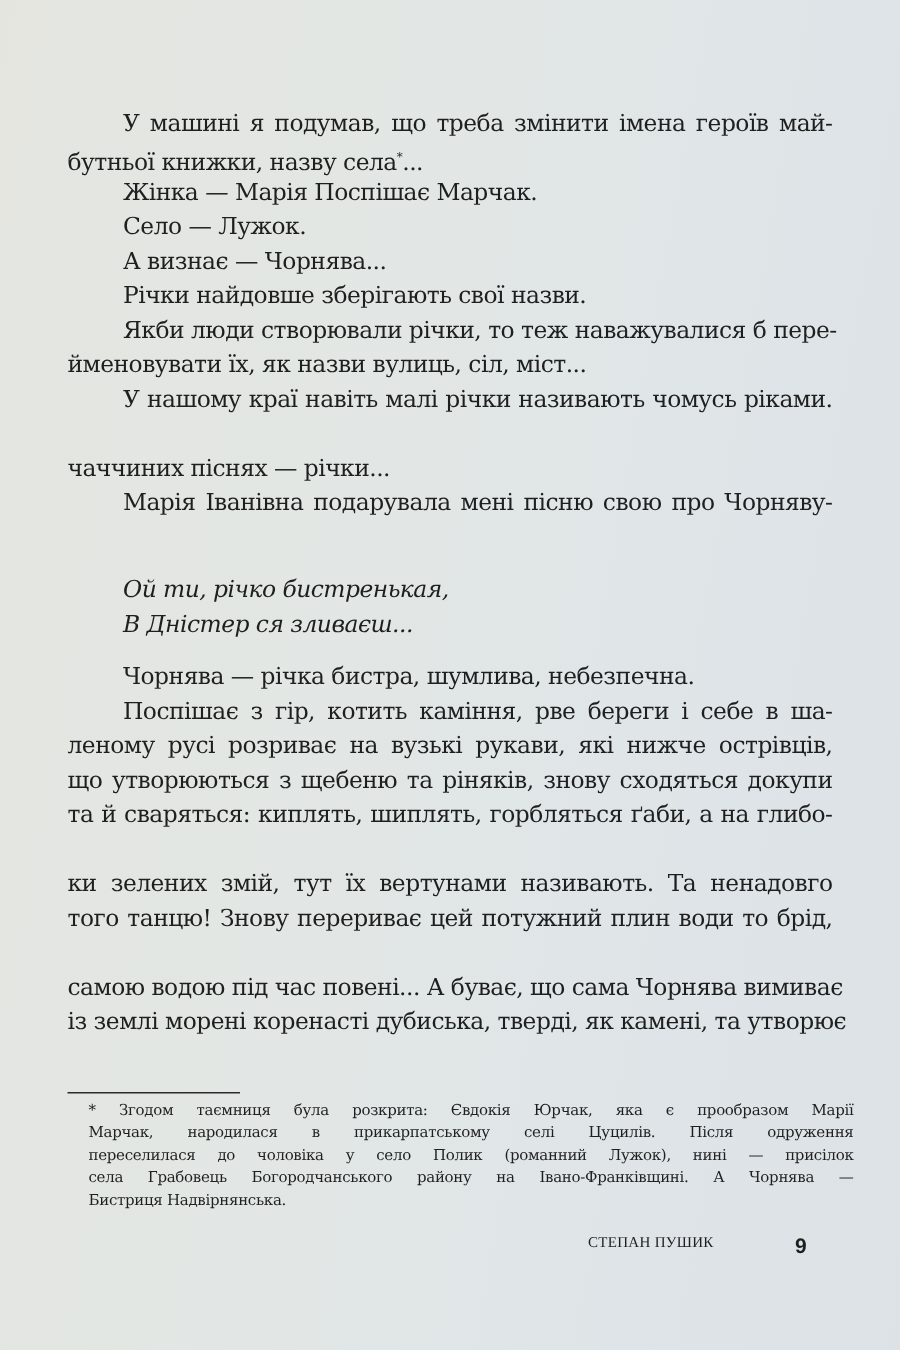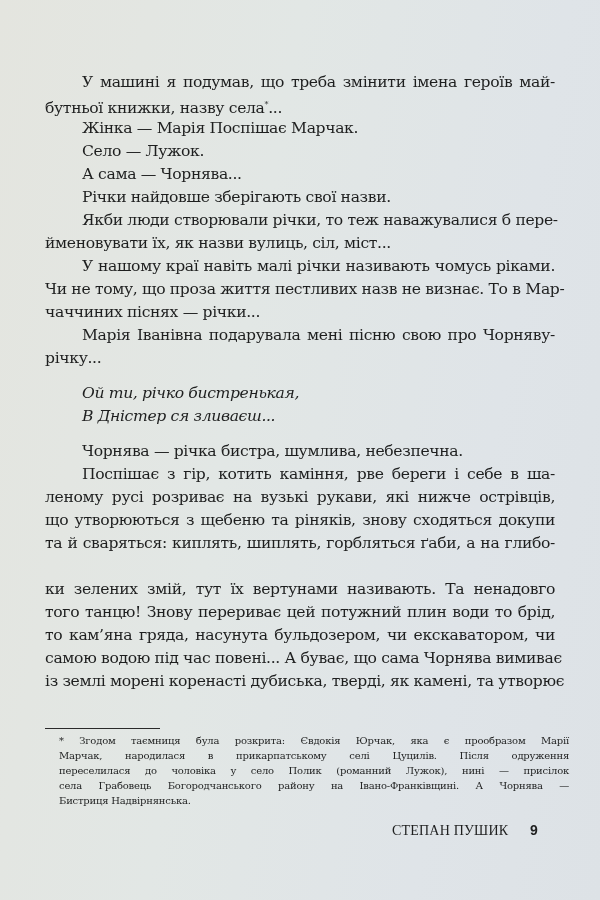--- a/index.html
+++ b/index.html
@@ -20,58 +20,55 @@
   .line.ind { left: 82px; width: 473px; }
   .verse { font-style: italic; }
   .fn-rule { position: absolute; left: 45px; top: 728px; width: 115px; height: 1px; background: #2a2a2a; }
   .fn {
     position: absolute; left: 45px; width: 510px;
     font-size: 10px; line-height: 15px; white-space: nowrap; letter-spacing: -0.2px; margin-left: 14px;
   }
   .fn.just { text-align: justify; text-align-last: justify; }
   .footer {
     position: absolute; top: 823px; left: 392px;
-    font-family: "Liberation Serif", serif; font-size: 14px; letter-spacing: 0.2px;
+    font-family: "Liberation Serif", serif; font-size: 10px; letter-spacing: 0.2px;
   }
   .pagenum {
     position: absolute; top: 822px; left: 530px;
     font-family: "Liberation Sans", sans-serif; font-size: 14px; font-weight: bold;
   }
   sup { font-size: 8px; vertical-align: 6px; }
 </style>
 </head>
 <body>
 
 <div class="page">
 
   <div class="line ind just" style="top:72px">У машині я подумав, що треба змінити імена героїв май-</div>
   <div class="line" style="top:95px"><span>бутньої книжки, назву села</span><sup>*</sup><span>...</span></div>
   <div class="line ind" style="top:118px">Жінка — Марія Поспішає Марчак.</div>
   <div class="line ind" style="top:141px">Село — Лужок.</div>
-  <div class="line ind" style="top:164px">А сама — Чорнява...</div>
+  <div class="line ind" style="top:164px">А визнає — Чорнява...</div>
   <div class="line ind" style="top:187px">Річки найдовше зберігають свої назви.</div>
   <div class="line ind just" style="top:210px">Якби люди створювали річки, то теж наважувалися б пере-</div>
   <div class="line" style="top:233px">йменовувати їх, як назви вулиць, сіл, міст...</div>
   <div class="line ind just" style="top:256px">У нашому краї навіть малі річки називають чомусь ріками.</div>
-  <div class="line just" style="top:279px">Чи не тому, що проза життя пестливих назв не визнає. То в Мар-</div>
   <div class="line" style="top:302px">чаччиних піснях — річки...</div>
   <div class="line ind just" style="top:325px">Марія Іванівна подарувала мені пісню свою про Чорняву-</div>
-  <div class="line" style="top:348px">річку...</div>
 
   <div class="line ind verse" style="top:383px">Ой ти, річко бистренькая,</div>
   <div class="line ind verse" style="top:406px">В Дністер ся зливаєш...</div>
 
   <div class="line ind" style="top:441px">Чорнява — річка бистра, шумлива, небезпечна.</div>
   <div class="line ind just" style="top:464px">Поспішає з гір, котить каміння, рве береги і себе в ша-</div>
   <div class="line just" style="top:487px">леному русі розриває на вузькі рукави, які нижче острівців,</div>
   <div class="line just" style="top:510px">що утворюються з щебеню та ріняків, знову сходяться докупи</div>
   <div class="line just" style="top:533px">та й сваряться: киплять, шиплять, горбляться ґаби, а на глибо-</div>
   <div class="line just" style="top:579px">ки зелених змій, тут їх вертунами називають. Та ненадовго</div>
   <div class="line just" style="top:602px">того танцю! Знову перериває цей потужний плин води то брід,</div>
-  <div class="line just" style="top:625px">то кам’яна гряда, насунута бульдозером, чи екскаватором, чи</div>
   <div class="line just" style="top:648px">самою водою під час повені... А буває, що сама Чорнява вимиває</div>
   <div class="line just" style="top:671px">із землі морені коренасті дубиська, тверді, як камені, та утворює</div>
 
   <div class="fn-rule"></div>
   <div class="fn just" style="top:733px">* Згодом таємниця була розкрита: Євдокія Юрчак, яка є прообразом Марії</div>
   <div class="fn just" style="top:748px">Марчак, народилася в прикарпатському селі Цуцилів. Після одруження</div>
   <div class="fn just" style="top:763px">переселилася до чоловіка у село Полик (романний Лужок), нині — присілок</div>
   <div class="fn just" style="top:778px">села Грабовець Богородчанського району на Івано-Франківщині. А Чорнява —</div>
   <div class="fn" style="top:793px">Бистриця Надвірнянська.</div>
 

